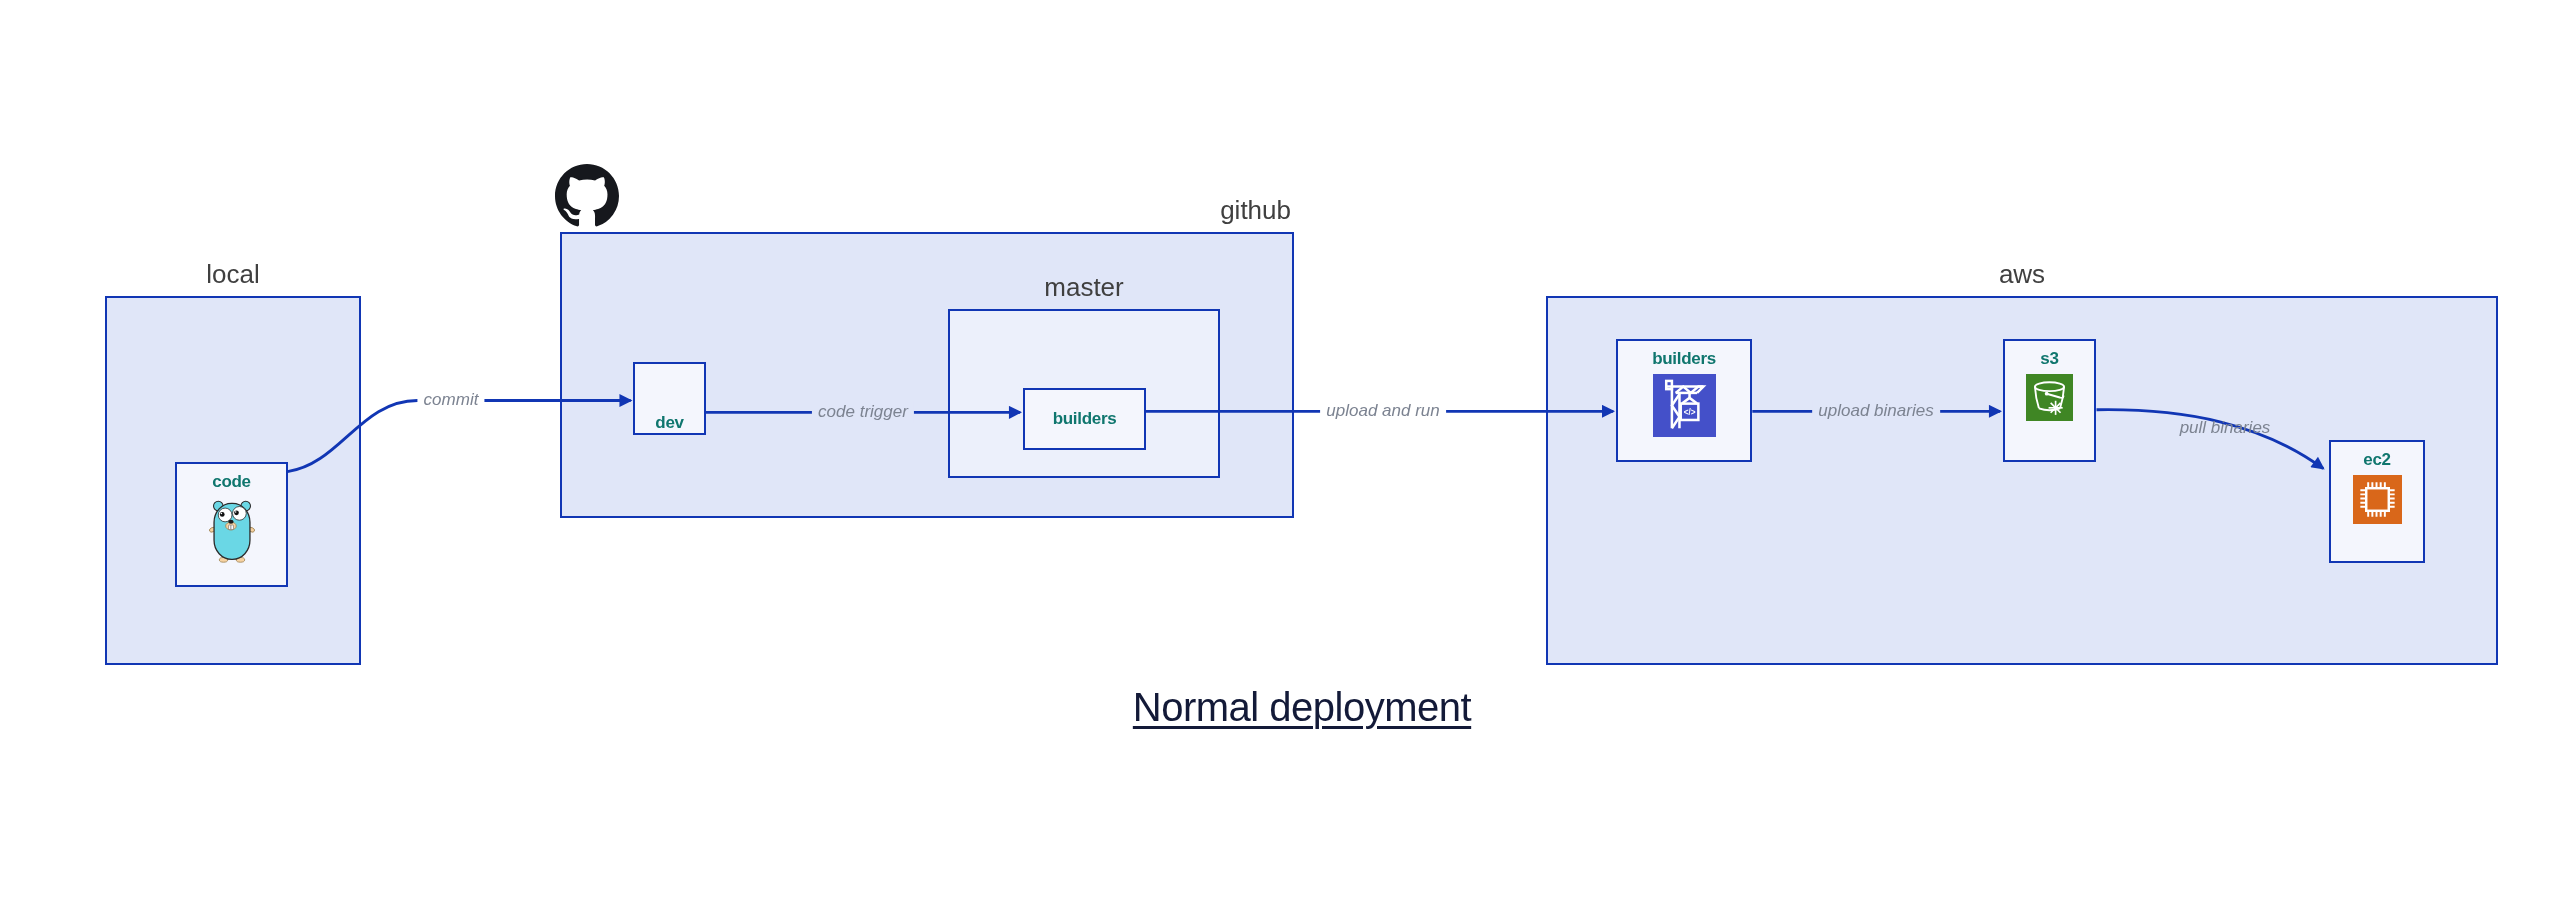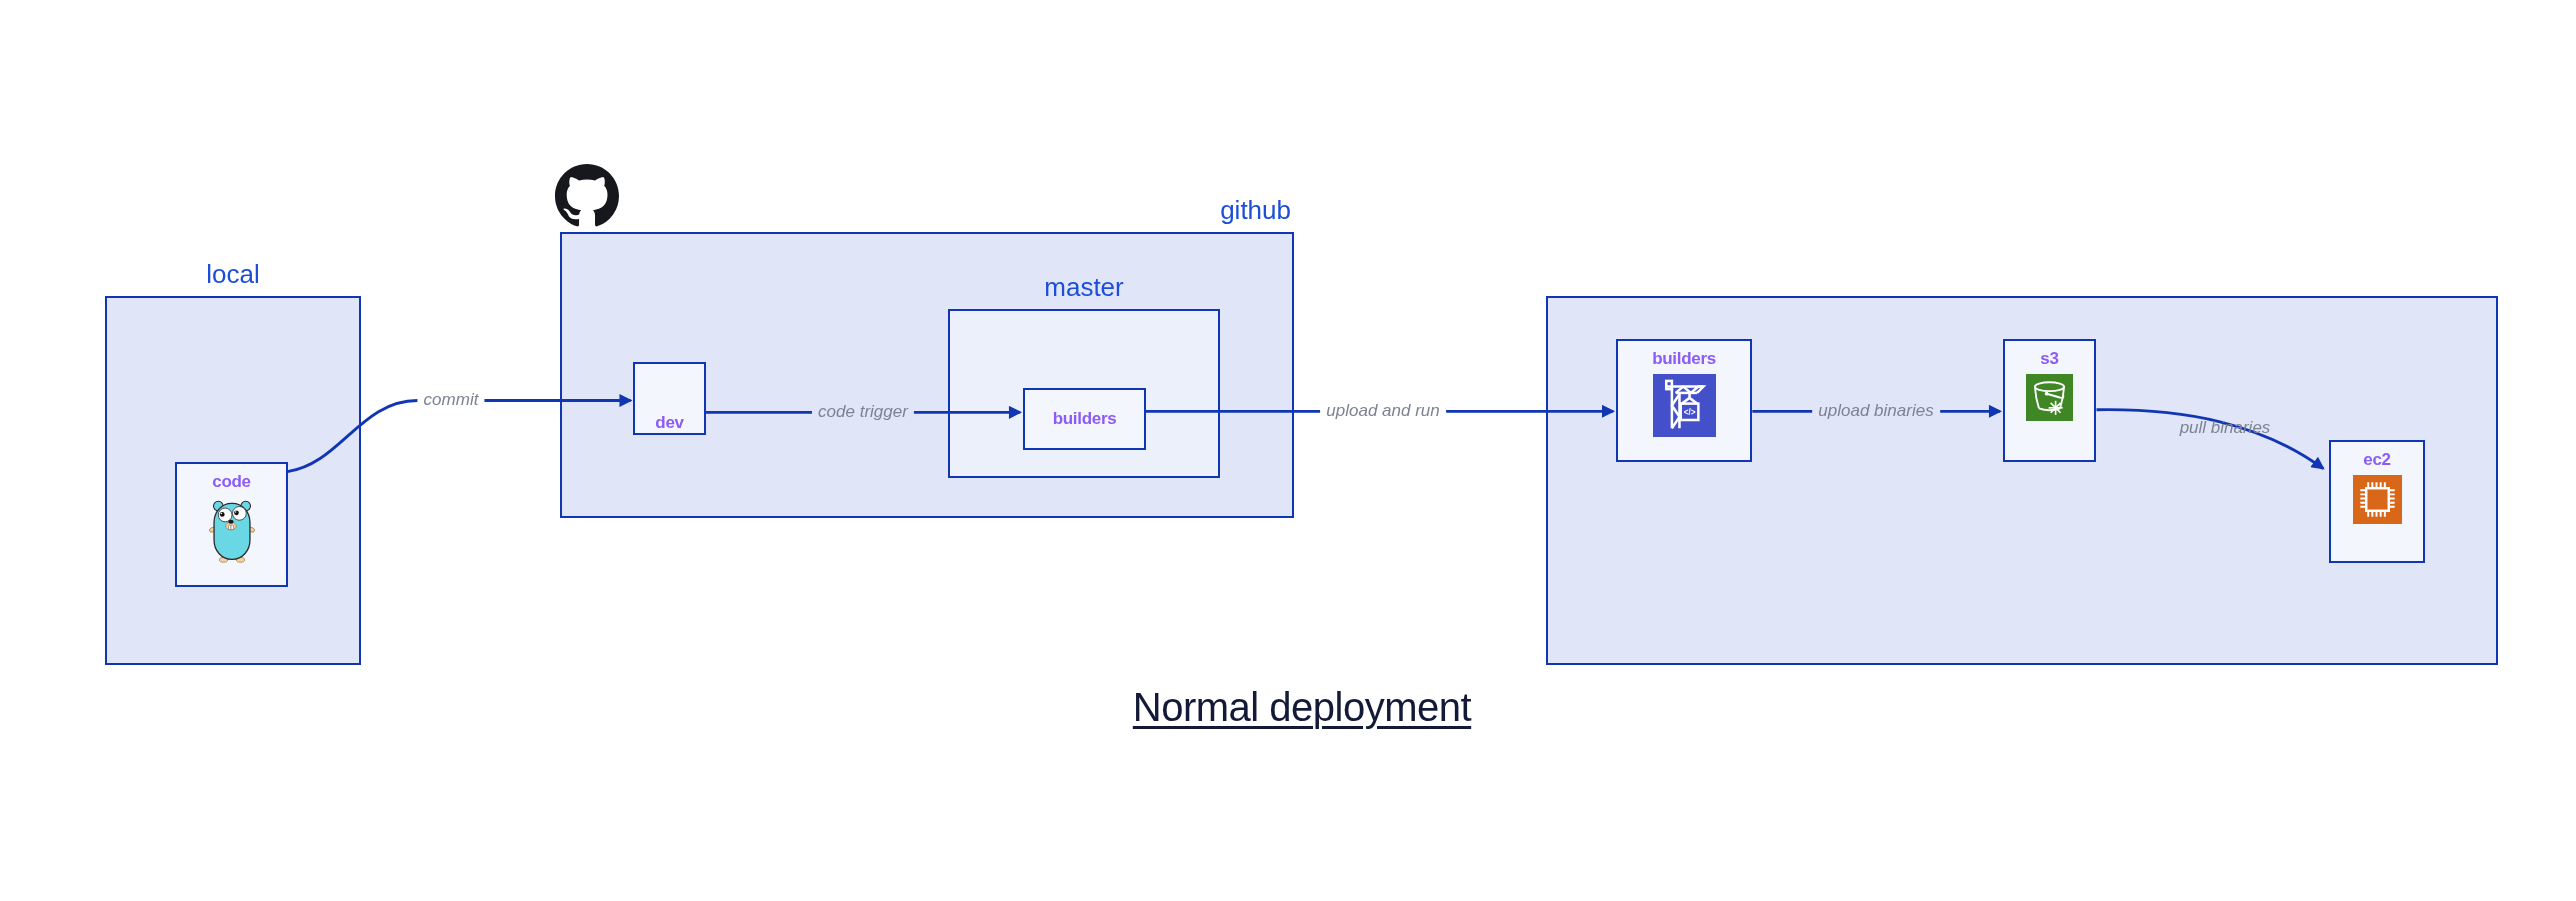--- a/index.html
+++ b/index.html
@@ -13,23 +13,23 @@
   html,body{margin:0;padding:0;background:#ffffff;}
   .page{
     position:relative;width:2604px;height:902px;background:#ffffff;overflow:hidden;
     font-family:"Liberation Sans", sans-serif;color:var(--navy);
   }
   .box{position:absolute;box-sizing:border-box;border:2.6px solid var(--blue);}
   .container{background:var(--container-fill);z-index:1;}
   .master{background:var(--master-fill);z-index:2;}
   .node{background:var(--node-fill);z-index:3;display:flex;flex-direction:column;align-items:center;}
   .node.center{justify-content:center;}
-  .node .nlabel{font-weight:bold;font-size:17px;letter-spacing:-0.3px;color:#8b5cf6;}
+  .node .nlabel{font-weight:bold;font-size:17px;letter-spacing:-0.3px;color:#0f766e;}
   .node .toplabel{margin-top:8.2px;}
-  .clabel{position:absolute;z-index:5;font-size:26px;line-height:29px;color:#1d4ed8;}
+  .clabel{position:absolute;z-index:5;font-size:26px;line-height:29px;color:#404040;}
   .clabel.centered{text-align:center;}
   .overlay{position:absolute;left:0;top:0;z-index:4;pointer-events:none;}
   .edge-label{
     position:absolute;z-index:5;transform:translate(-50%,-50%);
     font-size:17px;font-style:italic;color:var(--gray);padding:1px 6.2px;white-space:nowrap;
   }
   .bg-white{background:#ffffff;}
   .bg-lav{background:var(--container-fill);}
   .bg-none{background:transparent;}
   .gh-logo{position:absolute;left:555px;top:164px;width:64px;height:64px;z-index:5;}
@@ -52,20 +52,21 @@
   <div class="box master" style="left:948px;top:309px;width:272px;height:169px;border:2.6px solid var(--blue);position:absolute;box-sizing:border-box;"></div>
 
   <div class="box container" style="left:1546px;top:296px;width:952px;height:369px;"></div>
 
   <div class="clabel centered" style="left:105px;top:260px;width:256px;">local</div>
 
   <div class="clabel" style="right:1313px;top:196px;text-align:right;">github</div>
 
   <div class="clabel centered" style="left:948px;top:273px;width:272px;">master</div>
 
+  <div class="clabel centered" style="left:1546px;top:260px;width:952px;">aws</div>
 
   <svg class="gh-logo" viewBox="0 0 16 16">
     <path fill="#16181d" fill-rule="evenodd" d="M8 0C3.58 0 0 3.58 0 8c0 3.54 2.29 6.53 5.47 7.59.4.07.55-.17.55-.38 0-.19-.01-.82-.01-1.49-2.01.37-2.53-.49-2.69-.94-.09-.23-.48-.94-.82-1.13-.28-.15-.68-.52-.01-.53.63-.01 1.08.58 1.23.82.72 1.21 1.87.87 2.33.66.07-.52.28-.87.51-1.07-1.78-.2-3.64-.89-3.64-3.95 0-.87.31-1.59.82-2.15-.08-.2-.36-1.02.08-2.12 0 0 .67-.21 2.2.82.64-.18 1.32-.27 2-.27s1.36.09 2 .27c1.53-1.04 2.2-.82 2.2-.82.44 1.1.16 1.92.08 2.12.51.56.82 1.27.82 2.15 0 3.07-1.87 3.75-3.65 3.95.29.25.54.73.54 1.48 0 1.07-.01 1.93-.01 2.2 0 .21.15.46.55.38A8.01 8.01 0 0 0 16 8c0-4.42-3.58-8-8-8z"></path>
   </svg>
 
   <div class="box node" style="left:175px;top:438px;width:113px;height:125px;margin-top:24px;">
     <div class="nlabel toplabel">code</div>
     <div class="icon-wrap">
       <svg width="54" height="66" viewBox="0 0 100 125">
         <ellipse cx="13" cy="62" rx="6" ry="4" fill="#F6D2A2" stroke="#9c804f" stroke-width="1.5" transform="rotate(-25 13 62)"></ellipse>

